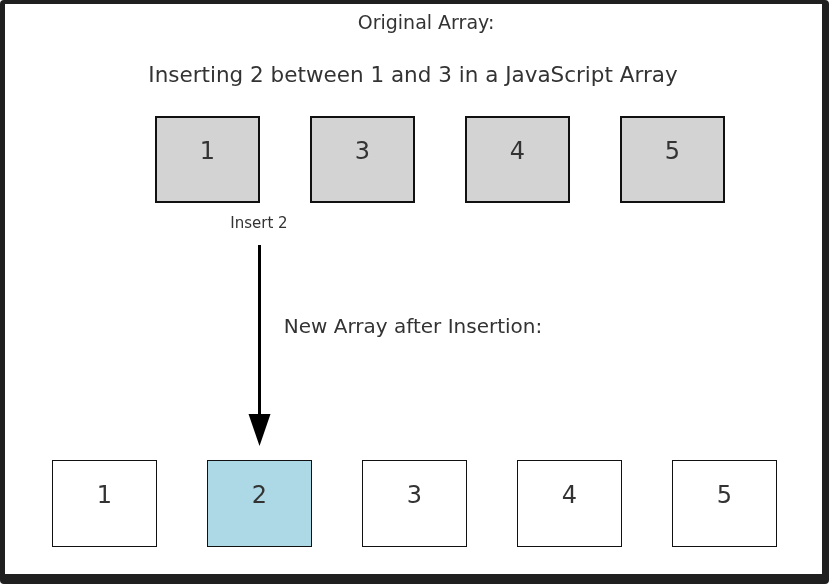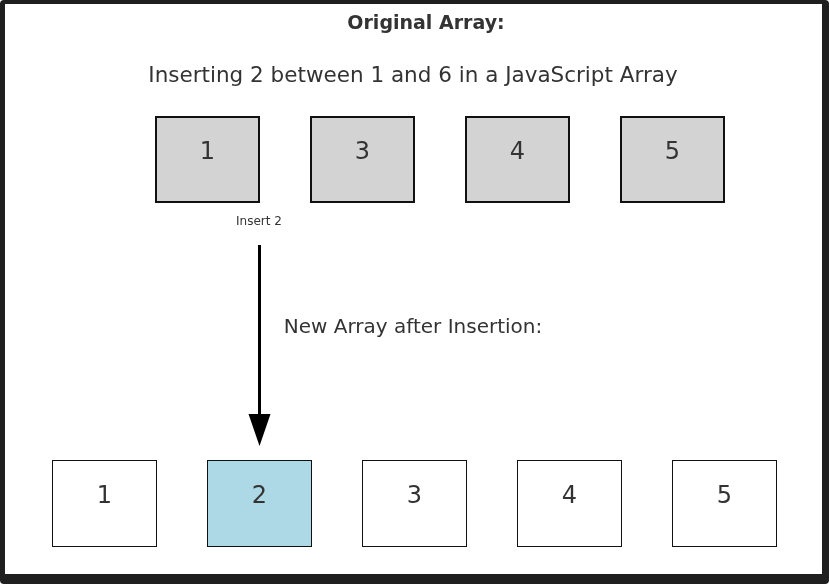--- a/index.html
+++ b/index.html
@@ -32,23 +32,23 @@
     left:5px;top:4px;
     width:817px;height:570px;
     background:var(--bg);
   }
   .caption{
     position:absolute;
     transform:translateX(-50%);
     white-space:nowrap;
     color:var(--text);
   }
-  .caption-top{left:421px;top:7px;font-size:19px;font-weight:bold;}
+  .caption-top{left:421px;top:7px;font-size:19px;}
   .main-title{left:408px;top:58px;font-size:21.5px;}
-  .insert-label{left:254px;top:210px;font-size:12px;}
+  .insert-label{left:254px;top:210px;font-size:15px;}
   .caption-bottom{left:408px;top:310px;font-size:20px;}
   .cell{
     position:absolute;
     width:105px;height:87px;
     display:flex;
     align-items:center;
     justify-content:center;
   }
   .cell-top{
     top:112px;
@@ -77,21 +77,21 @@
   .arrow-head{fill:var(--arrow);stroke:none;}
 </style>
 </head>
 <body>
 
 <div class="frame">
   <div class="canvas">
 
     <div class="caption caption-top">Original Array:</div>
 
-    <div class="caption main-title">Inserting 2 between 1 and 6 in a JavaScript Array</div>
+    <div class="caption main-title">Inserting 2 between 1 and 3 in a JavaScript Array</div>
 
     <div class="cell cell-top" style="left:150px">
       <span class="cell-num">1</span>
     </div>
     <div class="cell cell-top" style="left:305px">
       <span class="cell-num">3</span>
     </div>
     <div class="cell cell-top" style="left:460px">
       <span class="cell-num">4</span>
     </div>

